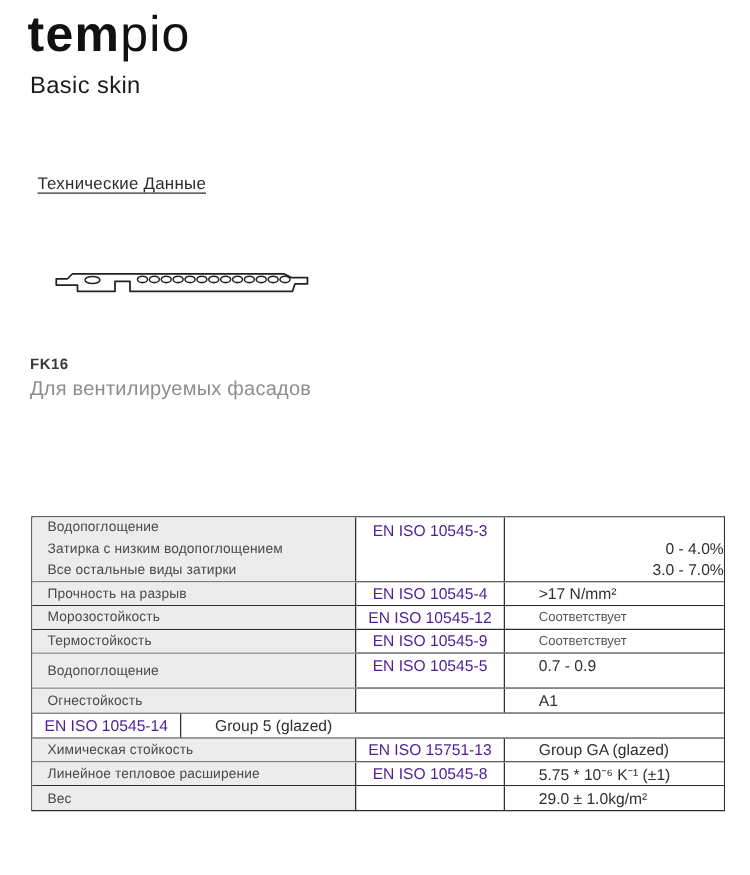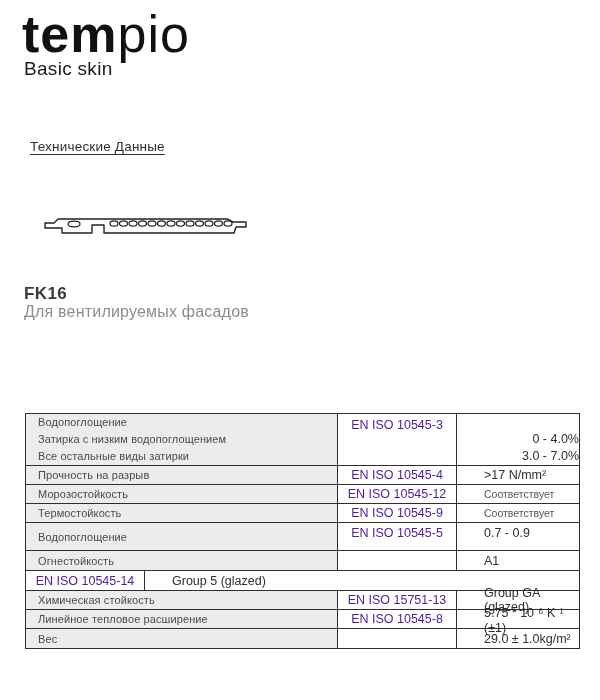--- a/index.html
+++ b/index.html
@@ -3,44 +3,44 @@
 <meta charset="utf-8">
 <style>
   * { box-sizing: border-box; margin: 0; padding: 0; }
   html, body { width: 600px; height: 700px; background: #fff; }
   .page {
     position: relative; width: 600px; height: 700px; overflow: hidden;
     font-family: "Liberation Sans", sans-serif; background: #fff; color: #1d1d1f;
   }
 
   
-  .logo { position: absolute; left: 22px; top: 6px; font-size: 52px; color: #111; letter-spacing: 1px; line-height: 1.1; }
+  .logo { position: absolute; left: 22px; top: 6px; font-size: 40px; color: #111; letter-spacing: 1px; line-height: 1.1; }
   .logo-bold  { font-weight: 800; }
   .logo-light { font-weight: 300; }
   .subtitle { position: absolute; left: 24px; top: 58px; font-size: 19px; color: #1a1a1a; letter-spacing: .3px; }
 
   
   .section-heading {
     position: absolute; left: 30px; top: 139px; font-size: 13.5px; color: #2e2e2e;
     text-decoration: underline; text-underline-offset: 3px; letter-spacing: .2px;
   }
 
   
   .drawing { position: absolute; left: 22px; top: 212px; width: 228px; height: 30px; }
 
   
-  .fk-code { position: absolute; left: 24px; top: 284px; font-size: 17px; font-weight: 700; color: #3a3a3a; letter-spacing: .4px; }
+  .fk-code { position: absolute; left: 24px; top: 284px; font-size: 12px; font-weight: 700; color: #3a3a3a; letter-spacing: .4px; }
   .fk-desc { position: absolute; left: 24px; top: 303px; font-size: 16px; color: #8d8d8d; letter-spacing: .2px; }
 
   
   .spec-table { position: absolute; left: 25px; top: 413px; width: 555px; border: 1px solid #2e2e2e; }
   .trow { display: flex; border-bottom: 1px solid #2e2e2e; background: #fff; }
   .trow:last-child { border-bottom: none; }
   .c1 {
-    width: 312px; background: #ececec; border-right: 1px solid #2e2e2e;
+    width: 259px; background: #ececec; border-right: 1px solid #2e2e2e;
     padding-left: 12px; display: flex; flex-direction: column; justify-content: center;
     font-size: 11px; color: #4a4a4a; letter-spacing: .1px;
   }
   .c2 {
     width: 119px; border-right: 1px solid #2e2e2e;
     display: flex; align-items: center; justify-content: center;
     font-size: 12.5px; color: #4c1d95;
   }
   .c3 { flex: 1; display: flex; align-items: center; padding-left: 27px; font-size: 12.5px; color: #2e2e2e; }
 

